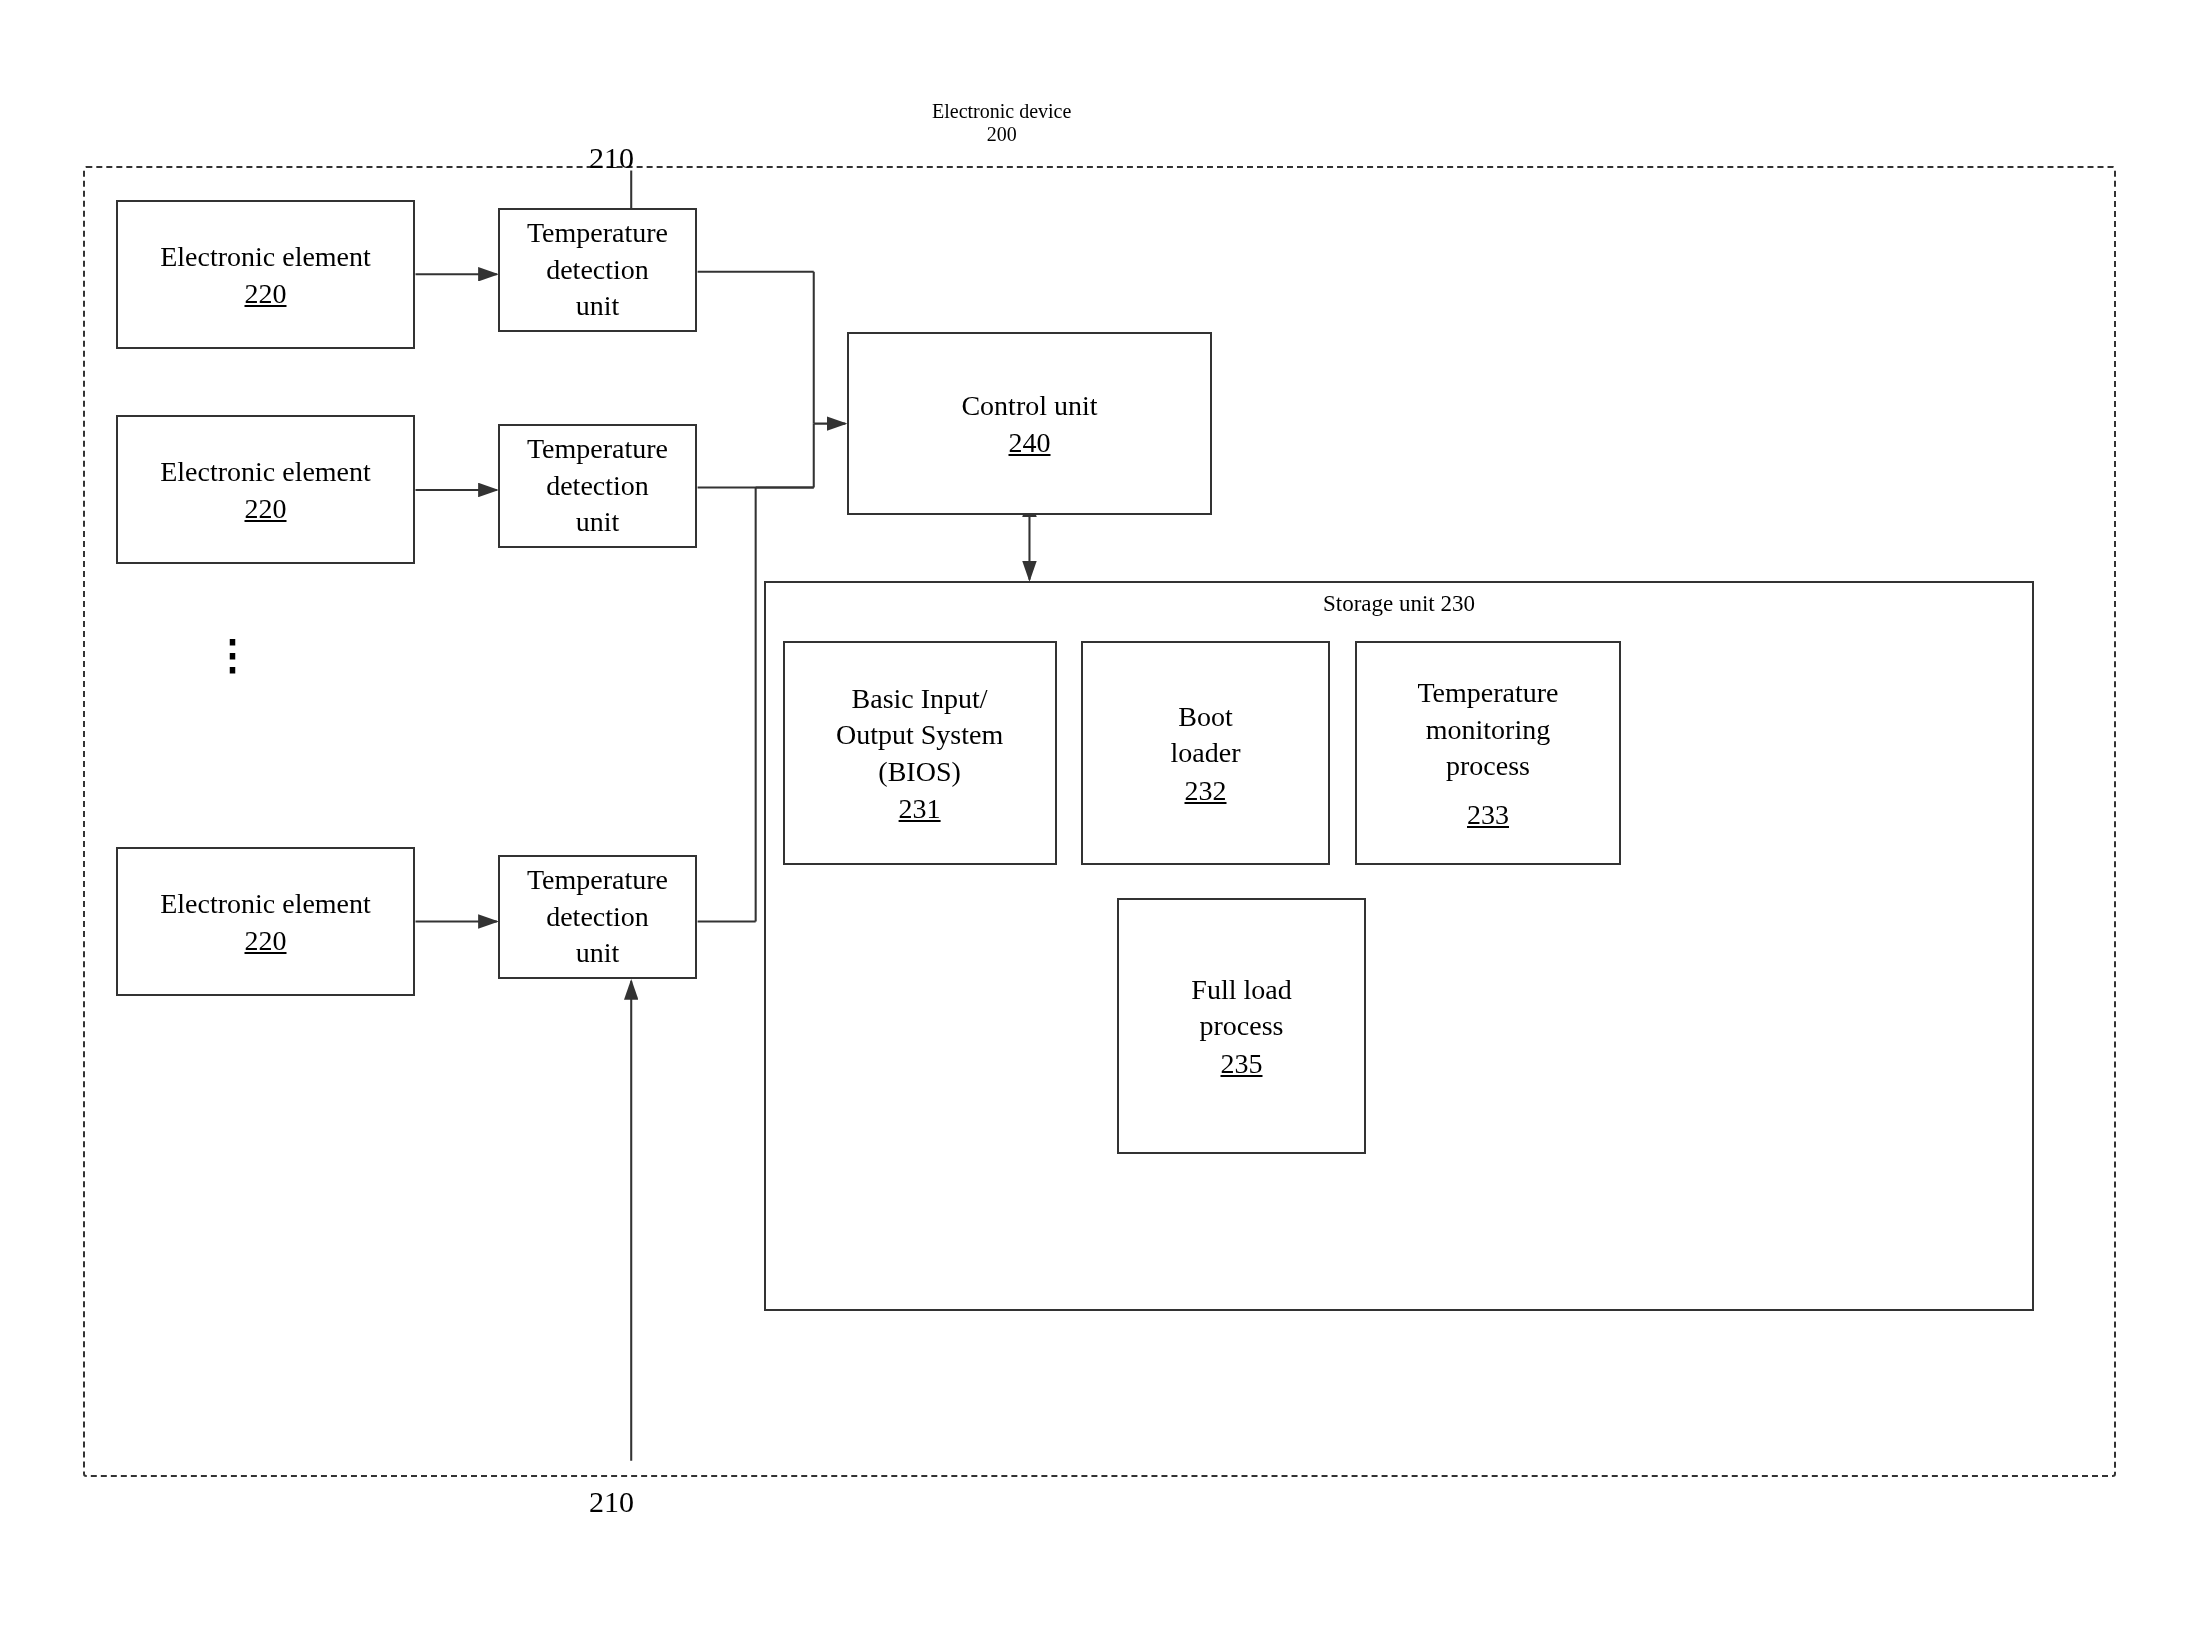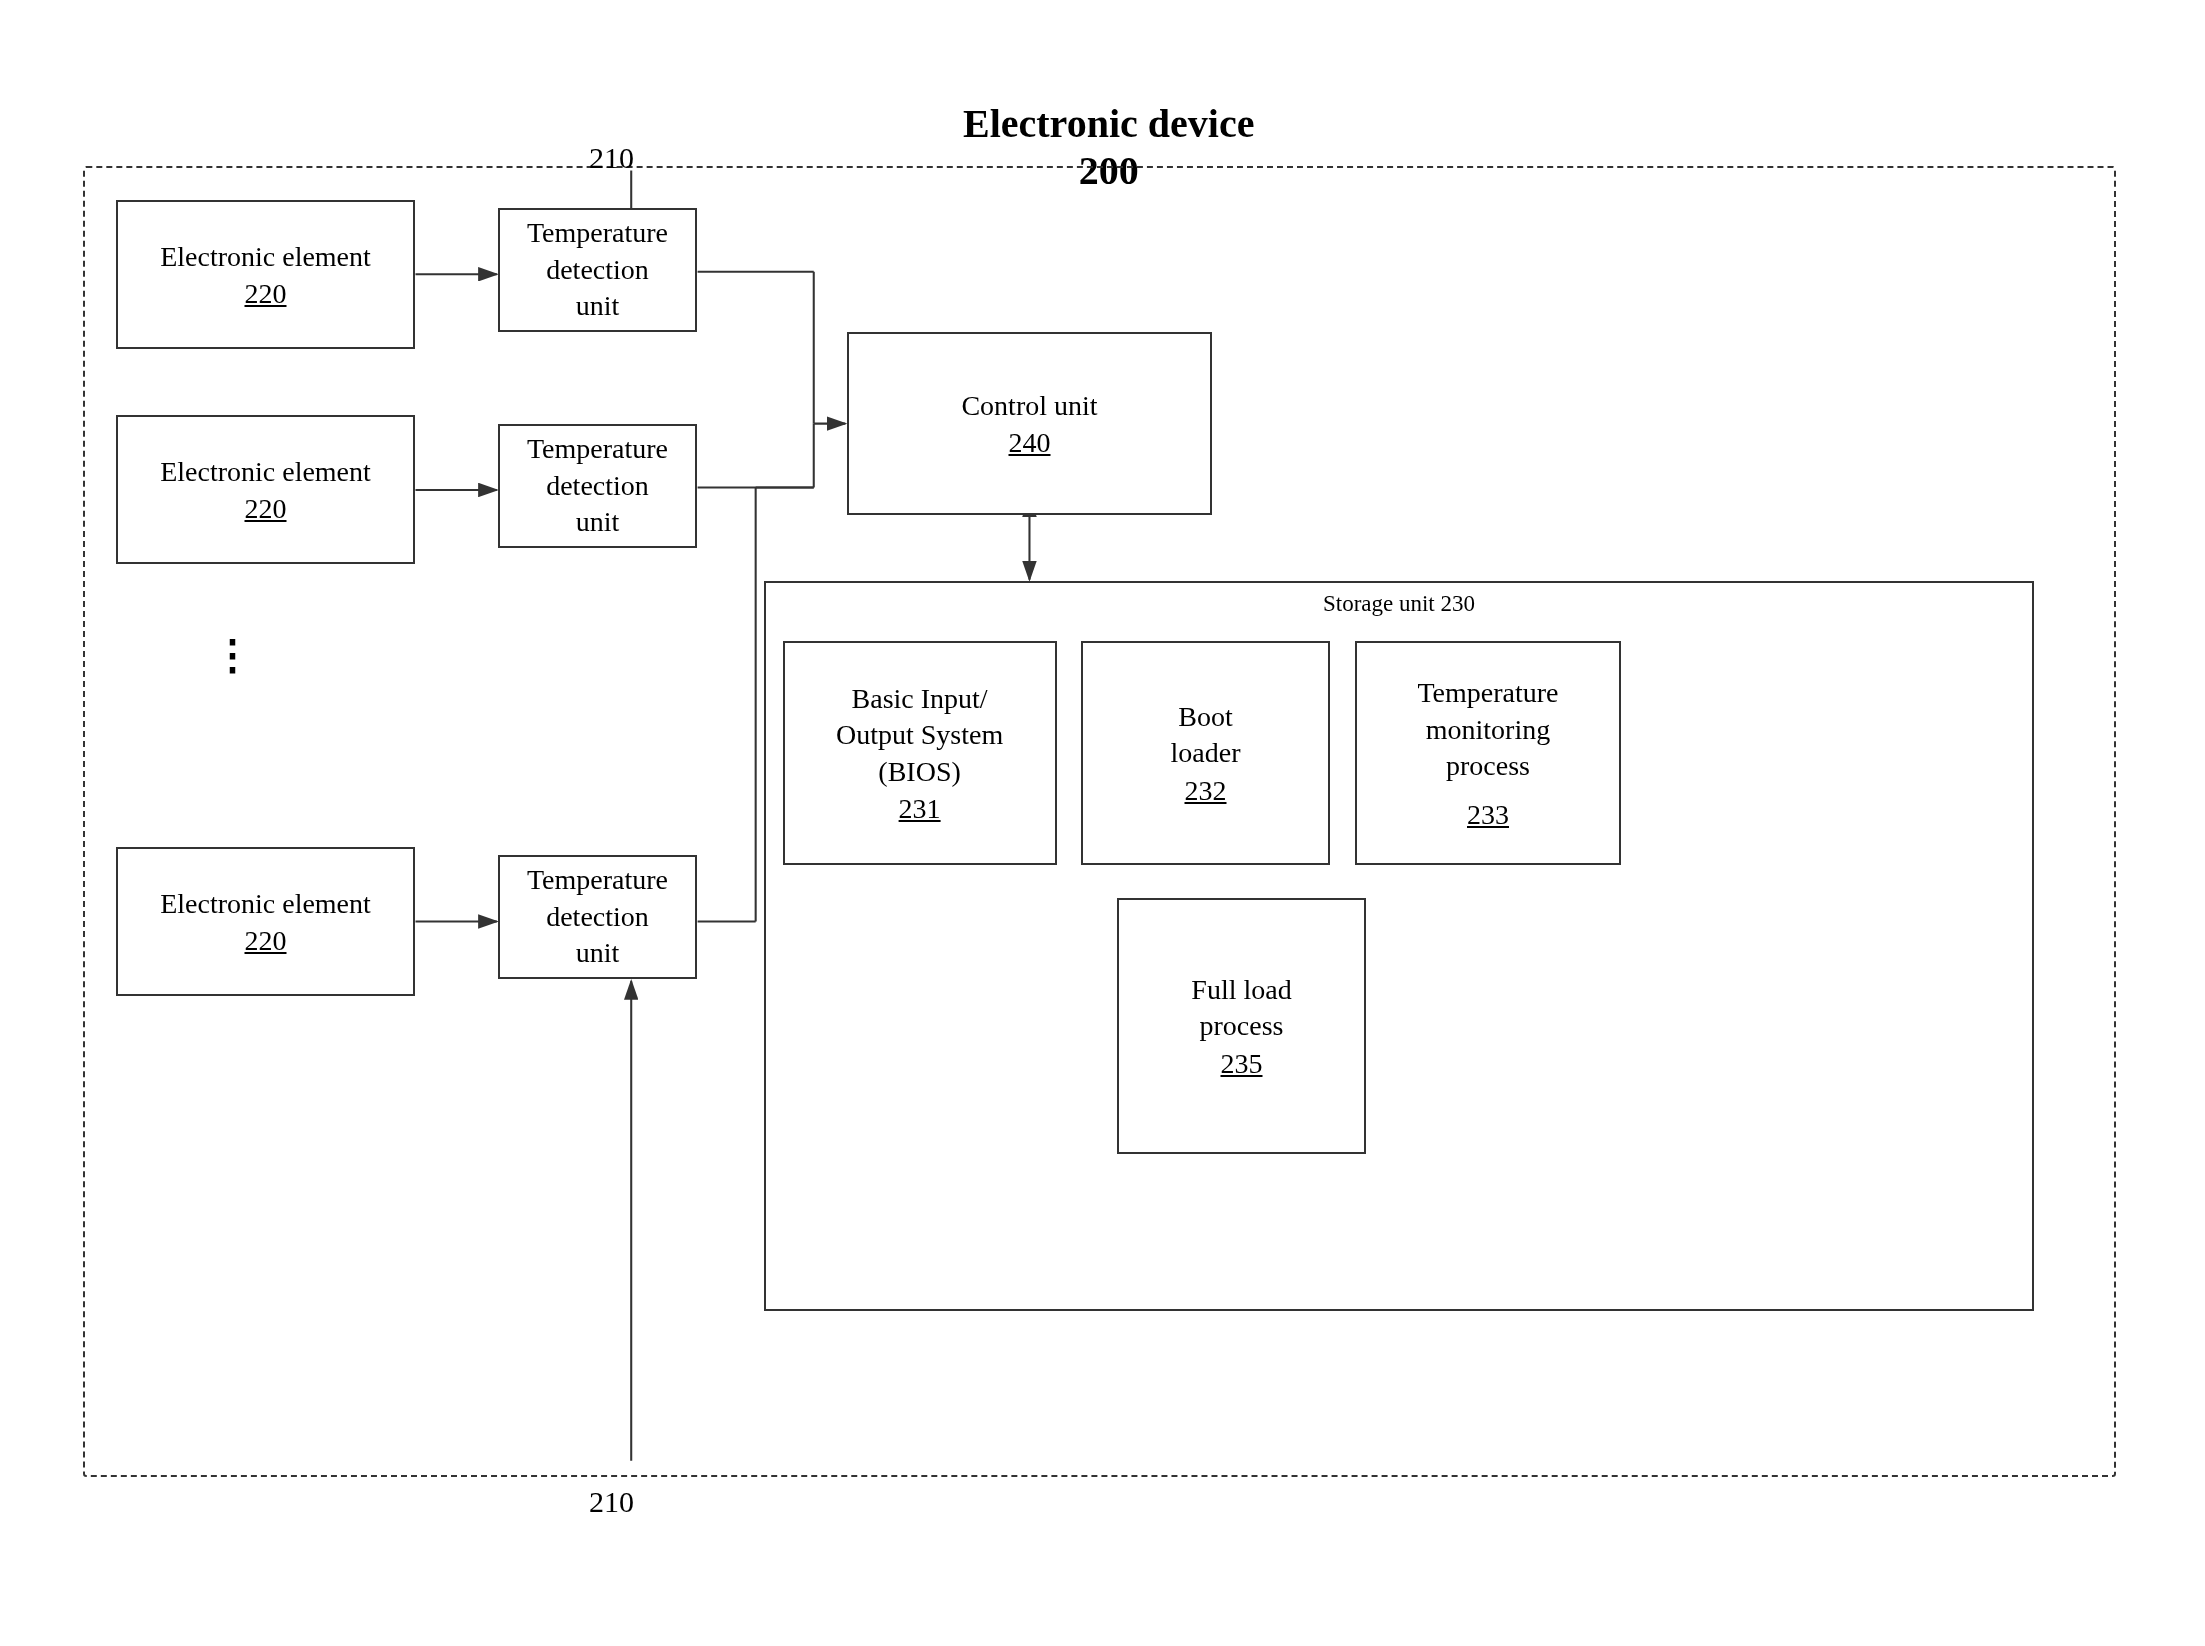--- a/index.html
+++ b/index.html
@@ -169,21 +169,21 @@
       font-size: 41px;
       letter-spacing: 3.3px;
       font-weight: bold;
     }
   </style>
 </head>
 <body>
 
 <div class="diagram-container">
 
-  <div style="position:absolute; top:0; left:913px; font-size:40px; text-align:center;font-weight:bold;">
+  <div style="position:absolute; top:0; left:882px; font-size:20px; text-align:center;">
     <span>Electronic device</span><br>
     <span>200</span>
   </div>
 
   <div class="outer-border"></div>
 
   <div style="position:absolute; top:41px; left:539px; font-size:30px;">
     <span>210</span>
   </div>
 

